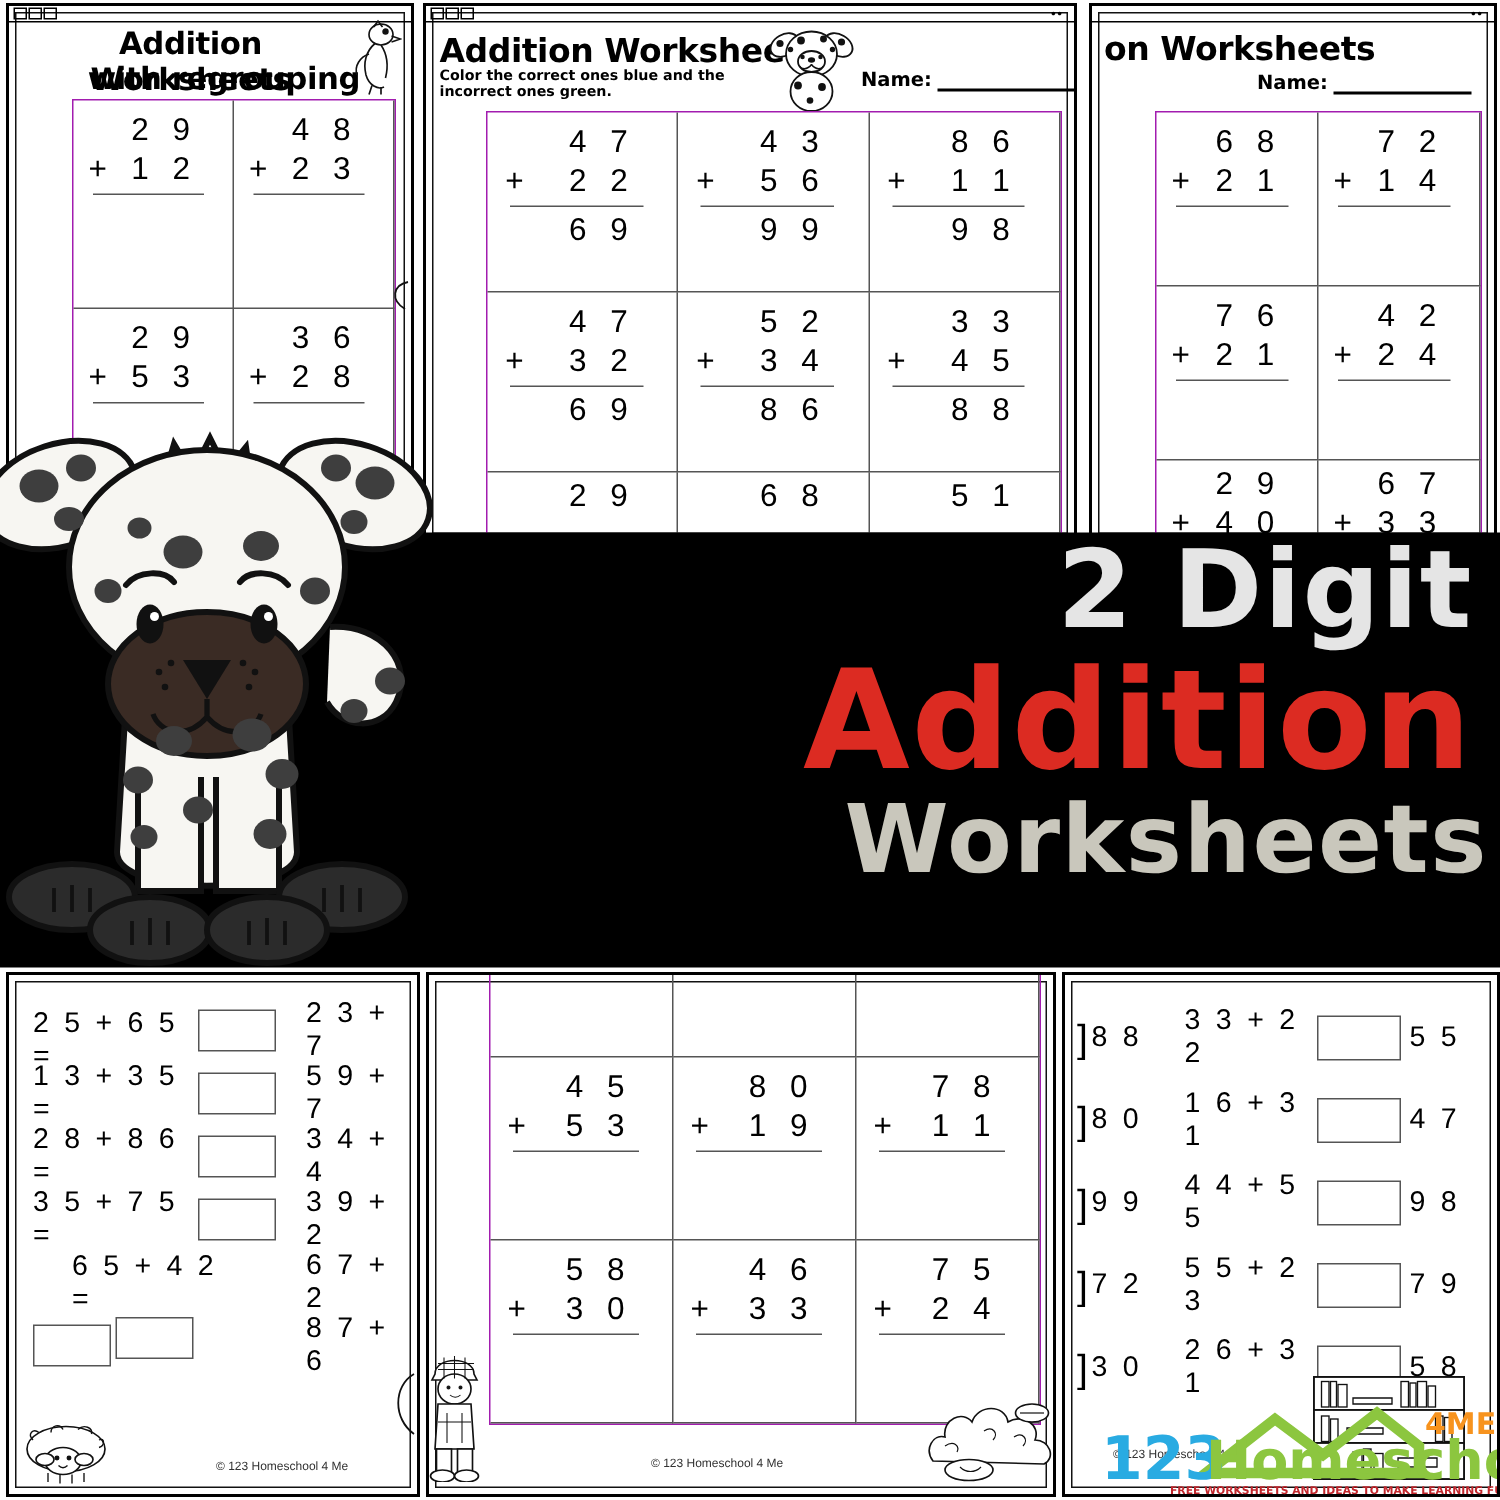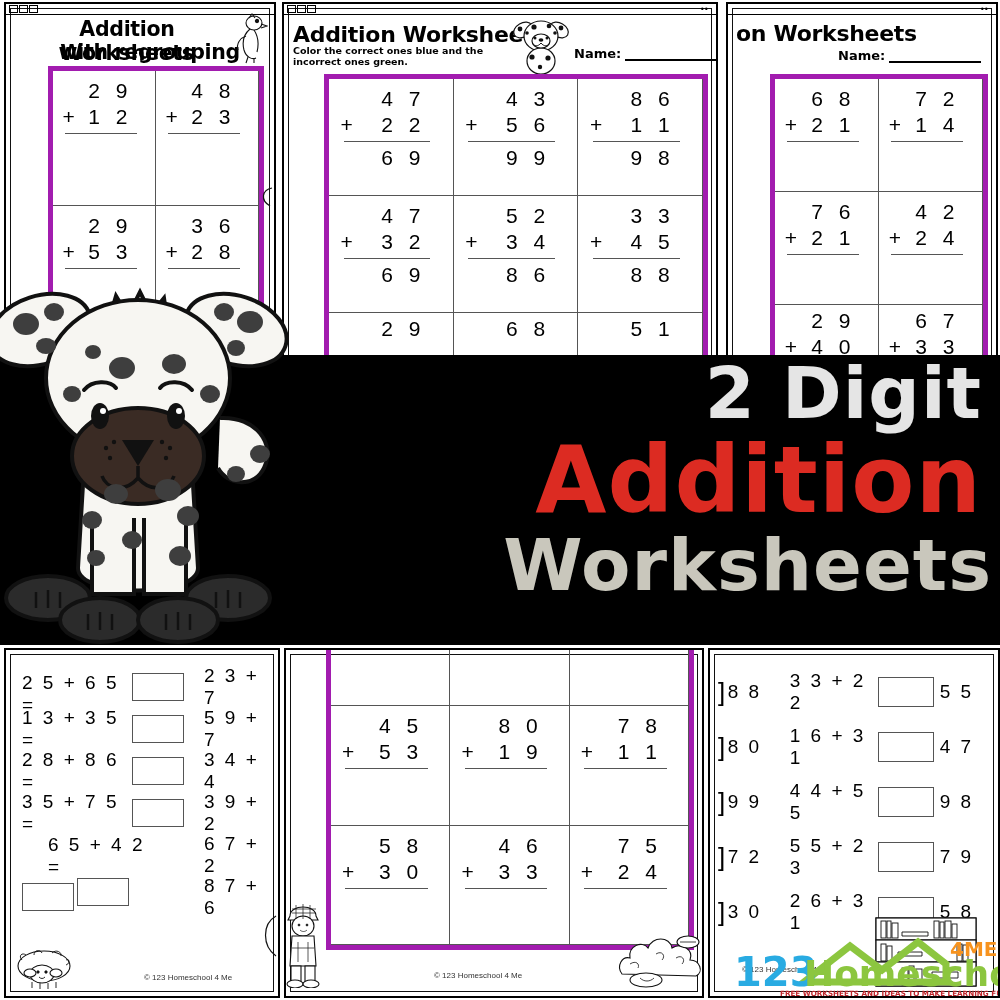--- a/index.html
+++ b/index.html
@@ -14,40 +14,40 @@
   .topbar .nub.n2{left:13px;}
   .topbar .nub.n3{left:23px;}
   .topbar .dots{position:absolute;right:7px;top:3px;font-size:9px;line-height:4px;letter-spacing:1px;color:#000;}
 
   .ws-title{font-family:"DejaVu Sans",sans-serif;font-weight:bold;color:#000;letter-spacing:-0.3px;}
   .ws-sub{font-family:"DejaVu Sans",sans-serif;font-weight:bold;font-size:9.5px;line-height:11px;color:#000;}
   .name-row{font-family:"DejaVu Sans",sans-serif;font-weight:bold;font-size:13px;color:#000;display:flex;align-items:flex-end;gap:4px;}
   .name-line{display:inline-block;border-bottom:2px solid #000;height:12px;}
 
   
-  .grid{position:absolute;border:5px solid #a21caf;box-sizing:border-box;display:grid;margin-left:32px;}
+  .grid{position:absolute;border:1px solid #a21caf;box-sizing:border-box;display:grid;margin-left:32px;}
   .cell{border-right:1px solid #555;border-bottom:1px solid #555;box-sizing:border-box;position:relative;overflow:hidden;}
   .cell:last-child{border-right:1px solid #555;}
   .prob{font-family:"Liberation Sans",sans-serif;color:#000;position:absolute;left:0;right:0;top:8px;}
   .prow{display:flex;justify-content:flex-end;align-items:baseline;font-size:21px;letter-spacing:5px;padding-right:22%;height:26px;}
   .prow .op{margin-right:auto;padding-left:12%;letter-spacing:0;}
   .rule{height:0;border-top:1.6px solid #555;margin:2px 18% 0 12%;}
   .answer{font-size:21px;letter-spacing:5px;text-align:right;padding-right:22%;margin-top:4px;}
 
   
   .eqrow{display:flex;align-items:center;font-family:"Liberation Sans",sans-serif;font-size:19px;letter-spacing:2.5px;color:#000;}
   .eqbox{width:52px;height:28px;border:1.3px solid #555;box-sizing:border-box;flex:none;}
   .eqbox.sm{width:56px;height:30px;}
 
   
   #banner{position:absolute;left:0;top:355px;width:1000px;height:290px;background:#000;z-index:40;}
   .bt{position:absolute;font-family:"DejaVu Sans",sans-serif;font-weight:bold;text-align:right;white-space:nowrap;}
   #t-line1{right:18px;top:-4px;font-size:72px;color:#e5e5e5;letter-spacing:1px;}
   #t-line2{right:18px;top:72px;font-size:92px;color:#DC2B22;letter-spacing:1px;}
-  #t-line3{right:8px;top:168px;font-size:72px;color:#C9C7BC;letter-spacing:1px;}
+  #t-line3{right:8px;top:168px;font-size:63px;color:#C9C7BC;letter-spacing:1px;}
 
   
   #dog{position:absolute;left:-12px;top:268px;width:300px;height:400px;z-index:60;}
 
   
   .credit{position:absolute;font-family:"Liberation Sans",sans-serif;font-size:8px;color:#333;white-space:nowrap;}
 
   
   #brand{position:absolute;right:2px;bottom:2px;width:266px;height:78px;z-index:70;}
 

